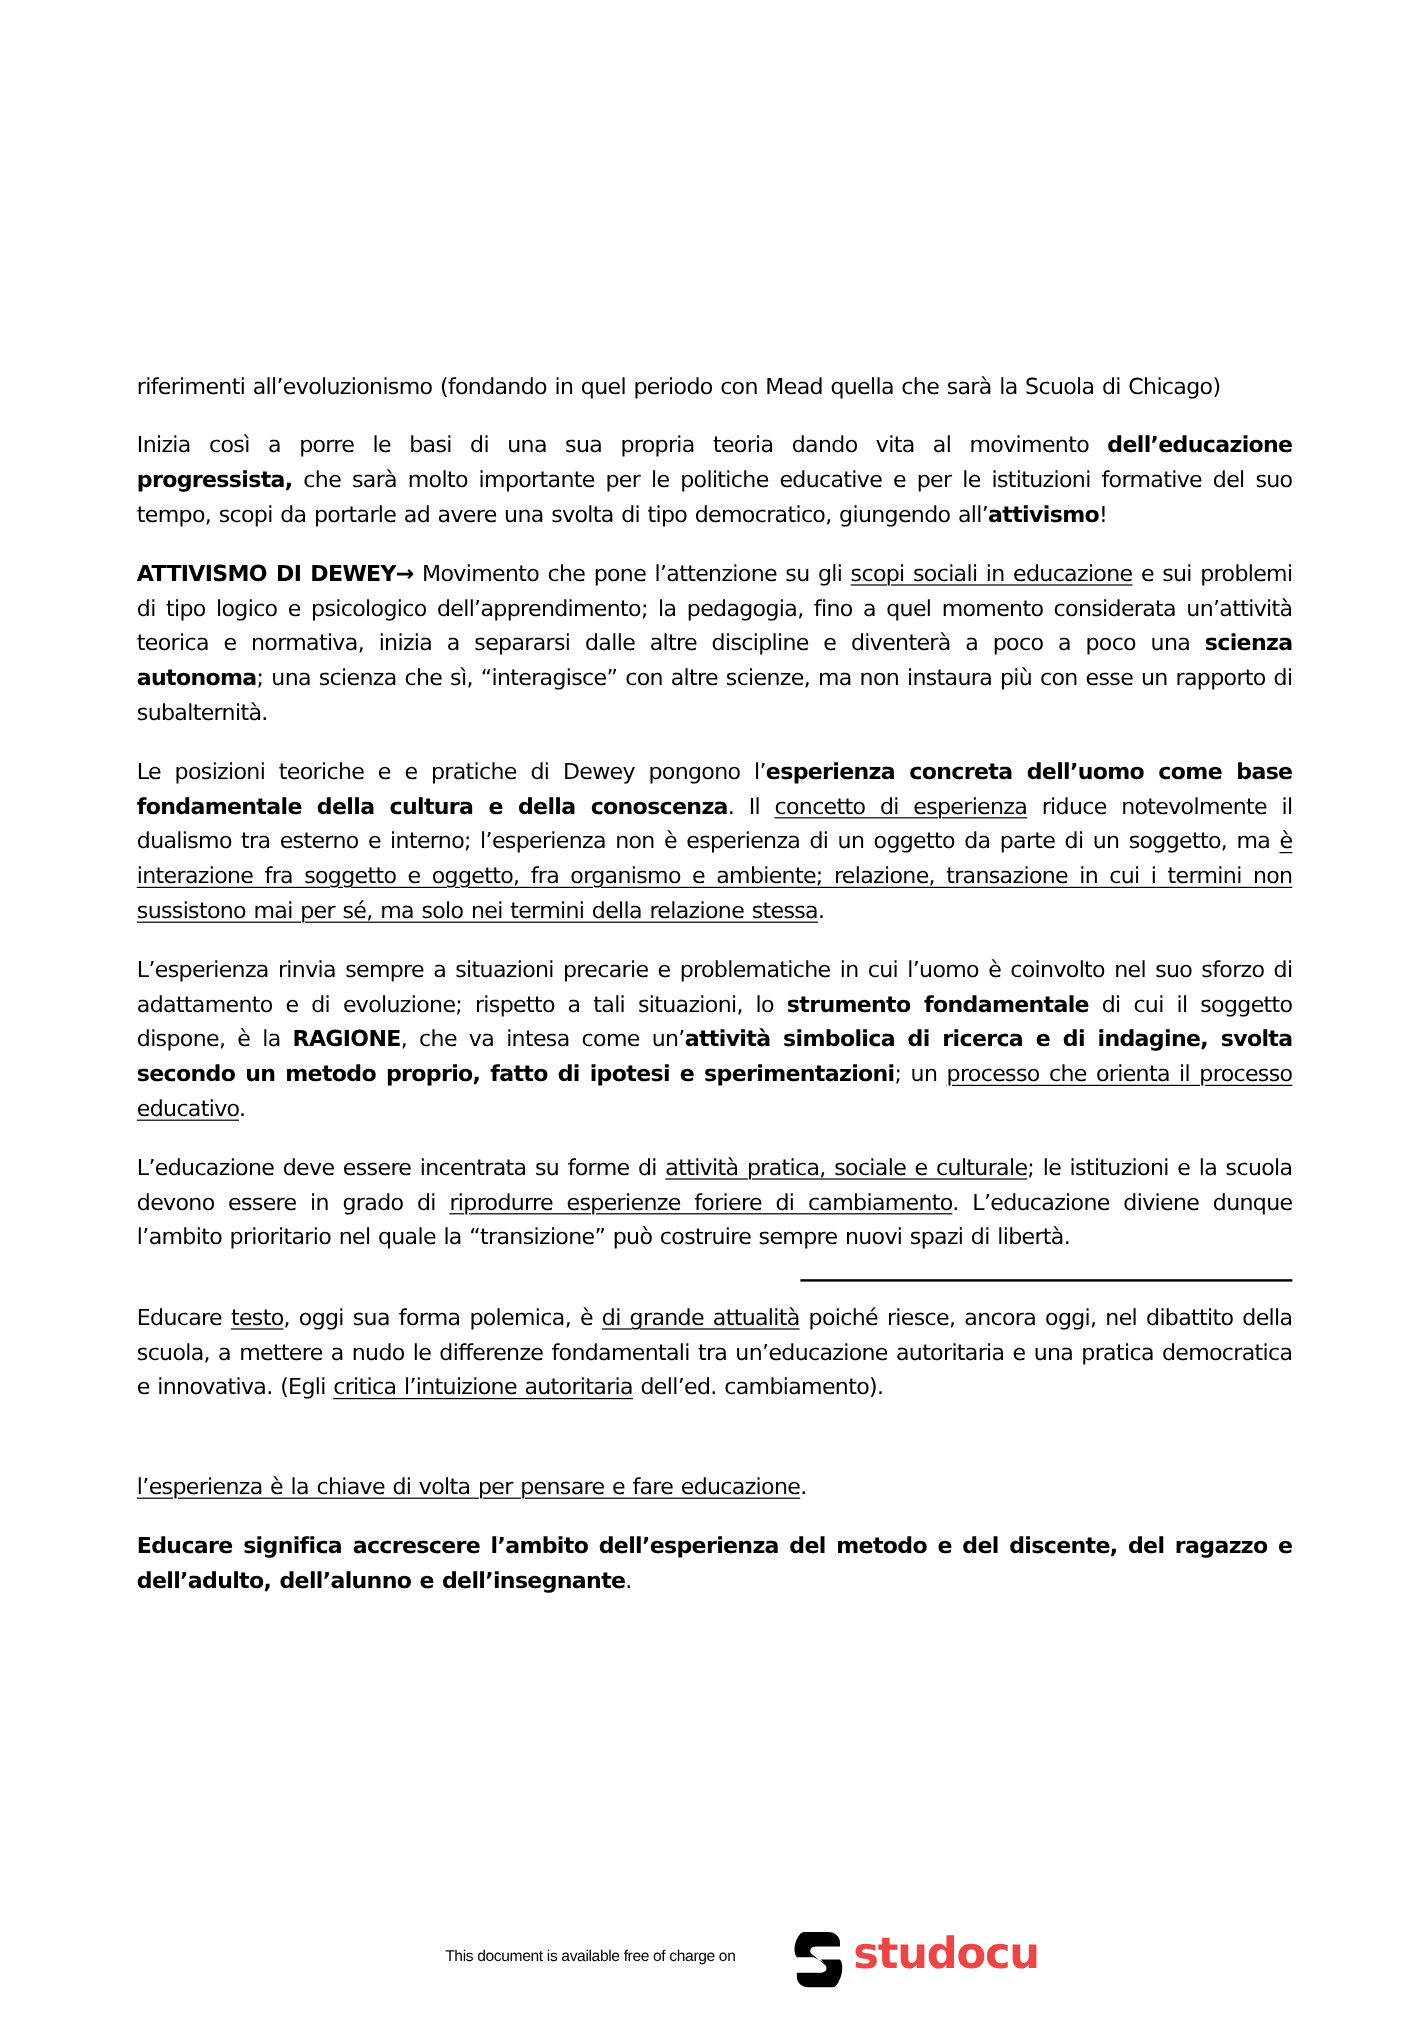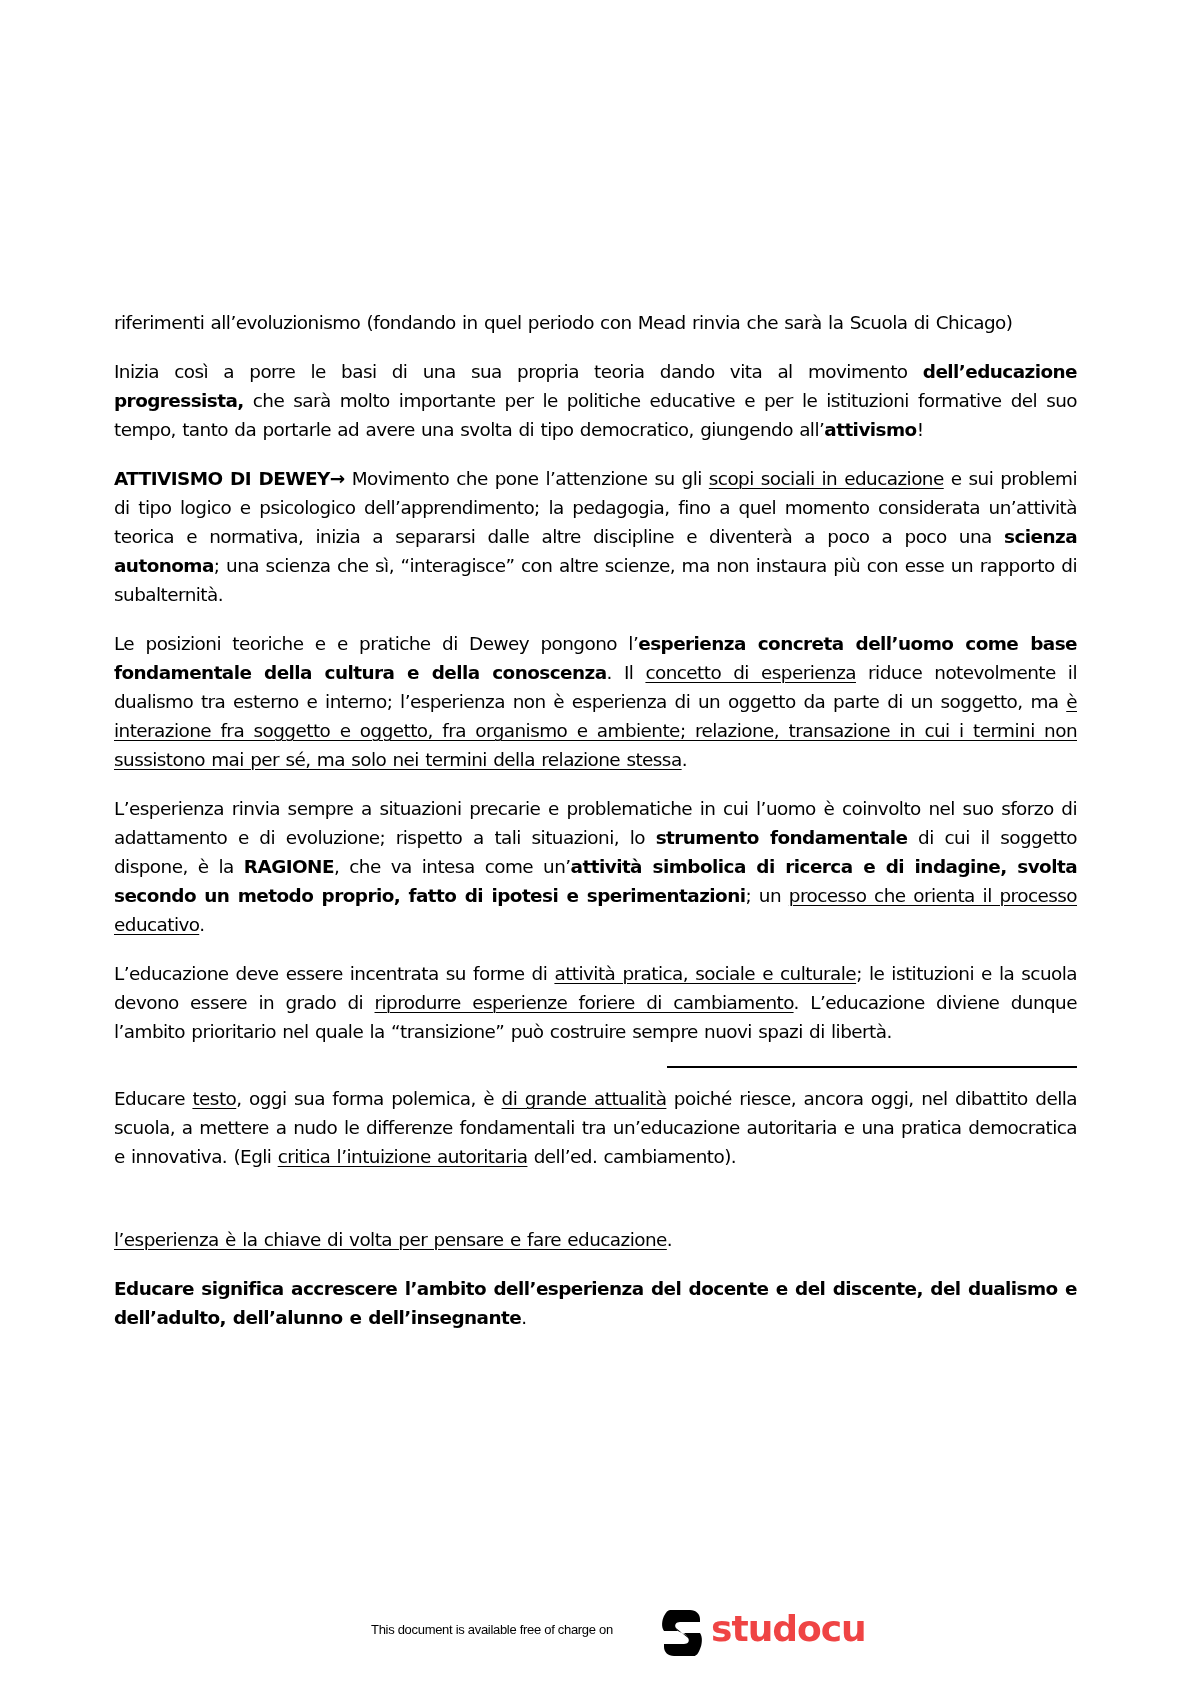--- a/index.html
+++ b/index.html
@@ -19,44 +19,44 @@
                  font-size:13px; letter-spacing:-0.3px; color:#000000;margin-left:28px; }
   .logo-mark { position:absolute; left:660px; top:8px; width:44px; height:50px; }
   .logo-word { position:absolute; left:711px; top:8px; font-family:"DejaVu Sans", sans-serif;
                font-weight:bold; font-size:36px; letter-spacing:-1px; color:#ef4444; }
 </style>
 </head>
 <body>
 
 <div class="page">
 
-  <p class="para"><span>riferimenti all’evoluzionismo (fondando in quel periodo con Mead rinvia che sarà la Scuola di Chicago)</span></p>
+  <p class="para"><span>riferimenti all’evoluzionismo (fondando in quel periodo con Mead quella che sarà la Scuola di Chicago)</span></p>
 
-  <p class="para"><span>Inizia così a porre le basi di una sua propria teoria dando vita al movimento </span><b>dell’educazione progressista,</b><span> che sarà molto importante per le politiche educative e per le istituzioni formative del suo tempo, tanto da portarle ad avere una svolta di tipo democratico, giungendo all’</span><b>attivismo</b><span>!</span></p>
+  <p class="para"><span>Inizia così a porre le basi di una sua propria teoria dando vita al movimento </span><b>dell’educazione progressista,</b><span> che sarà molto importante per le politiche educative e per le istituzioni formative del suo tempo, scopi da portarle ad avere una svolta di tipo democratico, giungendo all’</span><b>attivismo</b><span>!</span></p>
 
   <p class="para"><b>ATTIVISMO DI DEWEY</b><b>→</b><span> Movimento che pone l’attenzione su gli </span><u>scopi sociali in educazione</u><span> e sui problemi di tipo logico e psicologico dell’apprendimento; la pedagogia, fino a quel momento considerata un’attività teorica e normativa, inizia a separarsi dalle altre discipline e diventerà a poco a poco una </span><b>scienza autonoma</b><span>; una scienza che sì, “interagisce” con altre scienze, ma non instaura più con esse un rapporto di subalternità.</span></p>
 
   <p class="para"><span>Le posizioni teoriche e e pratiche di Dewey pongono l’</span><b>esperienza concreta dell’uomo come base fondamentale della cultura e della conoscenza</b><span>. Il </span><u>concetto di esperienza</u><span> riduce notevolmente il dualismo tra esterno e interno; l’esperienza non è esperienza di un oggetto da parte di un soggetto, ma </span><u>è interazione fra soggetto e oggetto, fra organismo e ambiente; relazione, transazione in cui i termini non sussistono mai per sé, ma solo nei termini della relazione stessa</u><span>.</span></p>
 
   <p class="para"><span>L’esperienza rinvia sempre a situazioni precarie e problematiche in cui l’uomo è coinvolto nel suo sforzo di adattamento e di evoluzione; rispetto a tali situazioni, lo </span><b>strumento fondamentale</b><span> di cui il soggetto dispone, è la </span><b>RAGIONE</b><span>, che va intesa come un’</span><b>attività simbolica di ricerca e di indagine, svolta secondo un metodo proprio, fatto di ipotesi e sperimentazioni</b><span>; un </span><u>processo che orienta il processo educativo</u><span>.</span></p>
 
   <p class="para"><span>L’educazione deve essere incentrata su forme di </span><u>attività pratica, sociale e culturale</u><span>; le istituzioni e la scuola devono essere in grado di </span><u>riprodurre esperienze foriere di cambiamento</u><span>. L’educazione diviene dunque l’ambito prioritario nel quale la “transizione” può costruire sempre nuovi spazi di libertà.</span></p>
 
   <div class="rule">
       <span></span>
     </div>
 
 
   <p class="para"><span>Educare </span><u>testo</u><span>, oggi sua forma polemica, è </span><u>di grande attualità</u><span> poiché riesce, ancora oggi, nel dibattito della scuola, a mettere a nudo le differenze fondamentali tra un’educazione autoritaria e una pratica democratica e innovativa. (Egli </span><u>critica l’intuizione autoritaria</u><span> dell’ed. cambiamento).</span></p>
 
   <div class="gap"></div>
 
   <p class="para"><u>l’esperienza è la chiave di volta per pensare e fare educazione</u><span>.</span></p>
 
-  <p class="para"><b>Educare significa accrescere l’ambito dell’esperienza del docente e del discente, del dualismo e dell’adulto, dell’alunno e dell’insegnante</b><span>.</span></p>
+  <p class="para"><b>Educare significa accrescere l’ambito dell’esperienza del metodo e del discente, del ragazzo e dell’adulto, dell’alunno e dell’insegnante</b><span>.</span></p>
 
 </div>
 
 <div class="footer">
   <span class="footer-text">This document is available free of charge on</span>
   <svg class="logo-mark" viewBox="0 0 44 50">
     <path d="M10 2 H30 C36 2 40 6 40 11 L40 14 L20 14 C16 14 14 17 16 20 L18 23 L4 23 C1 19 2 12 4 8 C6 4 8 2 10 2 Z" fill="#000"></path>
     <path d="M24 25 L40 25 C43 29 42 37 40 41 C38 46 36 48 34 48 H14 C8 48 4 44 4 39 L4 36 L24 36 C28 36 30 33 28 30 L26 27 Z" fill="#000"></path>
     <path d="M18 23 L26 27 L28 30 L16 20 Z" fill="#000"></path>
   </svg>

